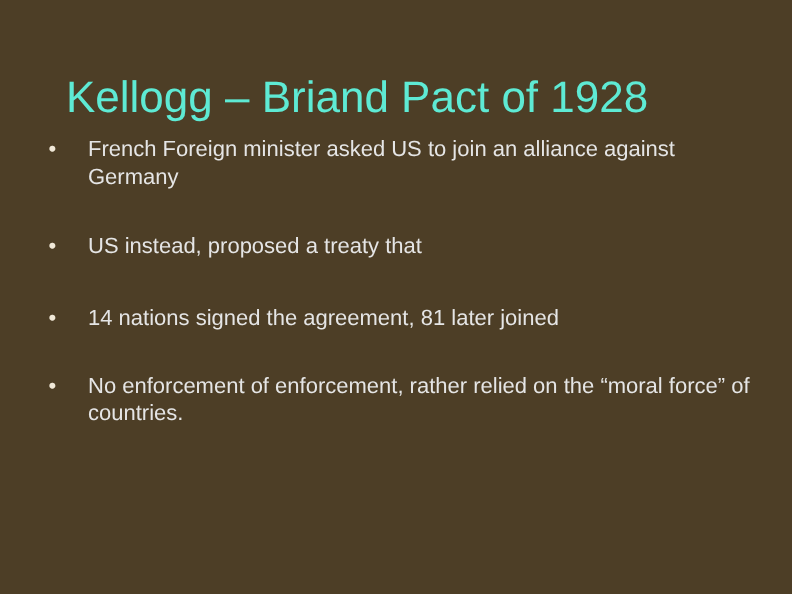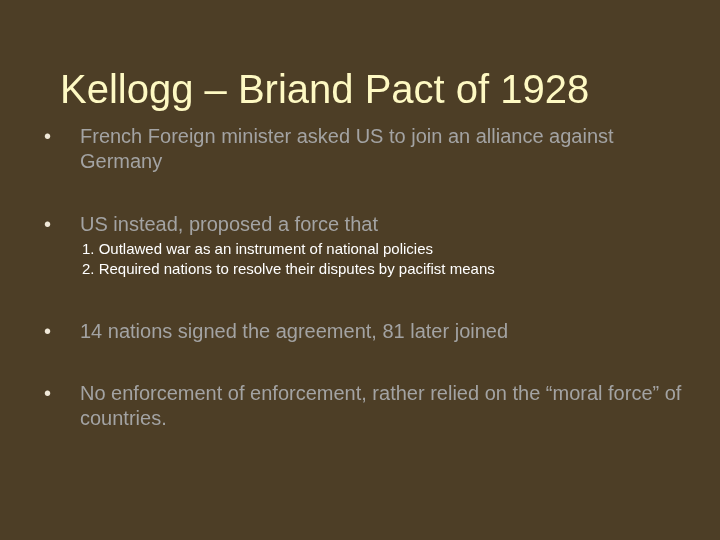--- a/index.html
+++ b/index.html
@@ -25,21 +25,21 @@
 
   
   #slide-title {
     position: absolute;
     left: 60px;
     top: 38px;
     width: 620px;
     font-size: 40px;
     line-height: 48px;
     font-weight: 400;
-    color: #fef9c3;
+    color: #5eead4;
     letter-spacing: 0px;
     white-space: nowrap;
   }
 
   
   #body-content {
     position: absolute;
     left: 36px;
     top: 124px;
     width: 650px;
@@ -60,21 +60,21 @@
     top: 0;
     width: 16px;
     text-align: left;
     color: #f0e8d8;
     font-size: 20px;
     line-height: 25px;
   }
 
   .bullet-text {
     display: block;
-    color: #a3a3a3;
+    color: #e5e5e5;
     font-size: 20px;
     line-height: 25px;
   }
 
   .subitems {
     margin-top: 2px;
   }
 
   .subitem {
     color: #ffffff;
@@ -100,25 +100,21 @@
 
     <div class="bullet-row">
       <span class="bullet-marker">•</span>
       <span class="bullet-text">French Foreign minister asked US to join an alliance against Germany</span>
     </div>
 
     <div class="gap-lg"></div>
 
     <div class="bullet-row">
       <span class="bullet-marker">•</span>
-      <span class="bullet-text">US instead, proposed a force that</span>
-      <div class="subitems">
-        <div class="subitem">1. Outlawed war as an instrument of national policies</div>
-        <div class="subitem">2. Required nations to resolve their disputes by pacifist means</div>
-      </div>
+      <span class="bullet-text">US instead, proposed a treaty that</span>
     </div>
 
     <div class="gap-md"></div>
 
     <div class="bullet-row">
       <span class="bullet-marker">•</span>
       <span class="bullet-text">14 nations signed the agreement, 81 later joined</span>
     </div>
 
     <div class="gap-sm"></div>

